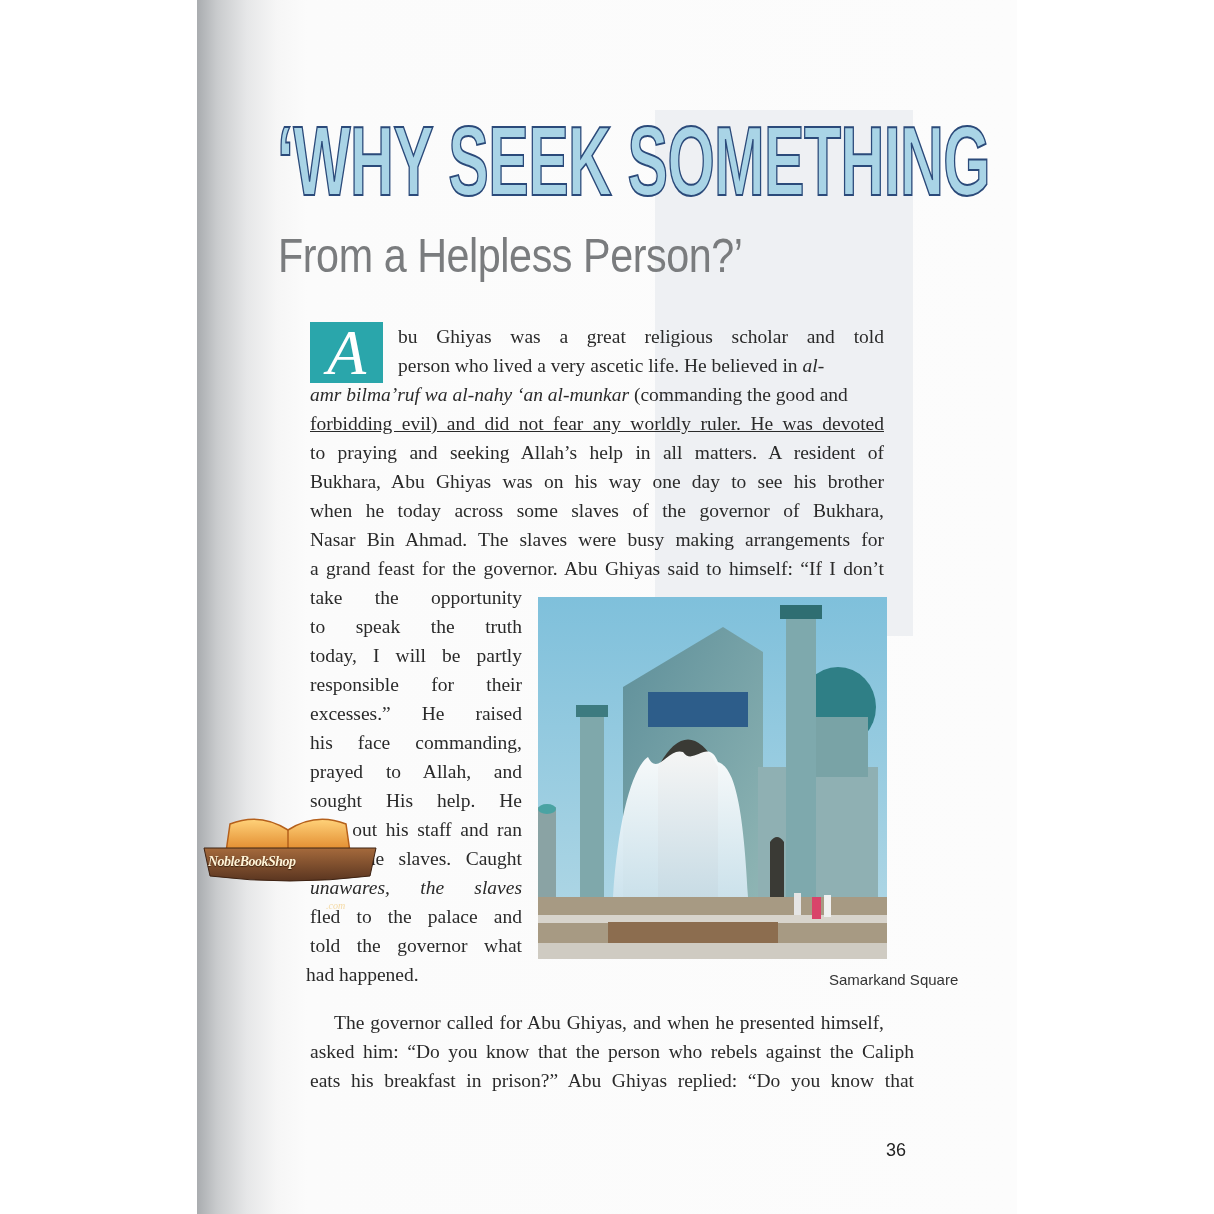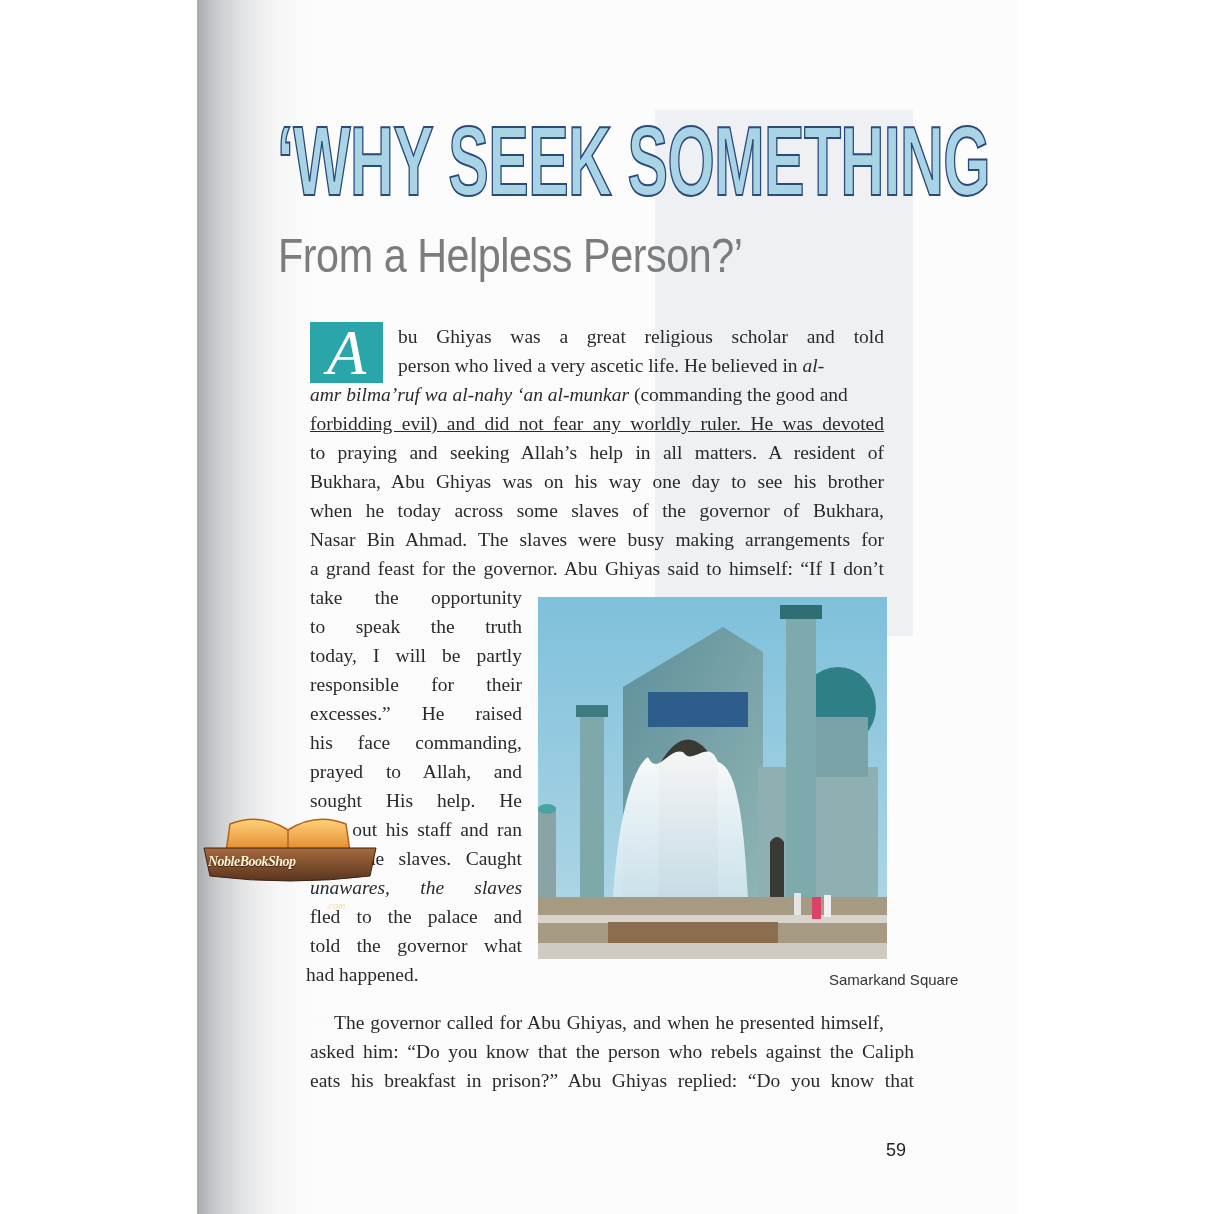--- a/index.html
+++ b/index.html
@@ -162,21 +162,21 @@
 </div>
 
 <div class="caption">Samarkand Square</div>
 
 <div>
   <div class="line" style="left:334px; top:1012px; width:550px;">The governor called for Abu Ghiyas, and when he presented himself,</div>
   <div class="line" style="left:310px; top:1041px; width:604px;">asked him: “Do you know that the person who rebels against the Caliph</div>
   <div class="line" style="left:310px; top:1070px; width:604px;">eats his breakfast in prison?” Abu Ghiyas replied: “Do you know that</div>
 </div>
 
-<div class="page-number">59</div>
+<div class="page-number">36</div>
 
 <div class="watermark">
   <svg width="180" height="80" viewBox="0 0 180 80" xmlns="http://www.w3.org/2000/svg">
     <defs>
       <linearGradient id="bookg" x1="0" y1="0" x2="0" y2="1">
         <stop offset="0" stop-color="#ffd27a"></stop>
         <stop offset="1" stop-color="#e0872a"></stop>
       </linearGradient>
       <linearGradient id="plaque" x1="0" y1="0" x2="0" y2="1">
         <stop offset="0" stop-color="#a56a3c"></stop>

